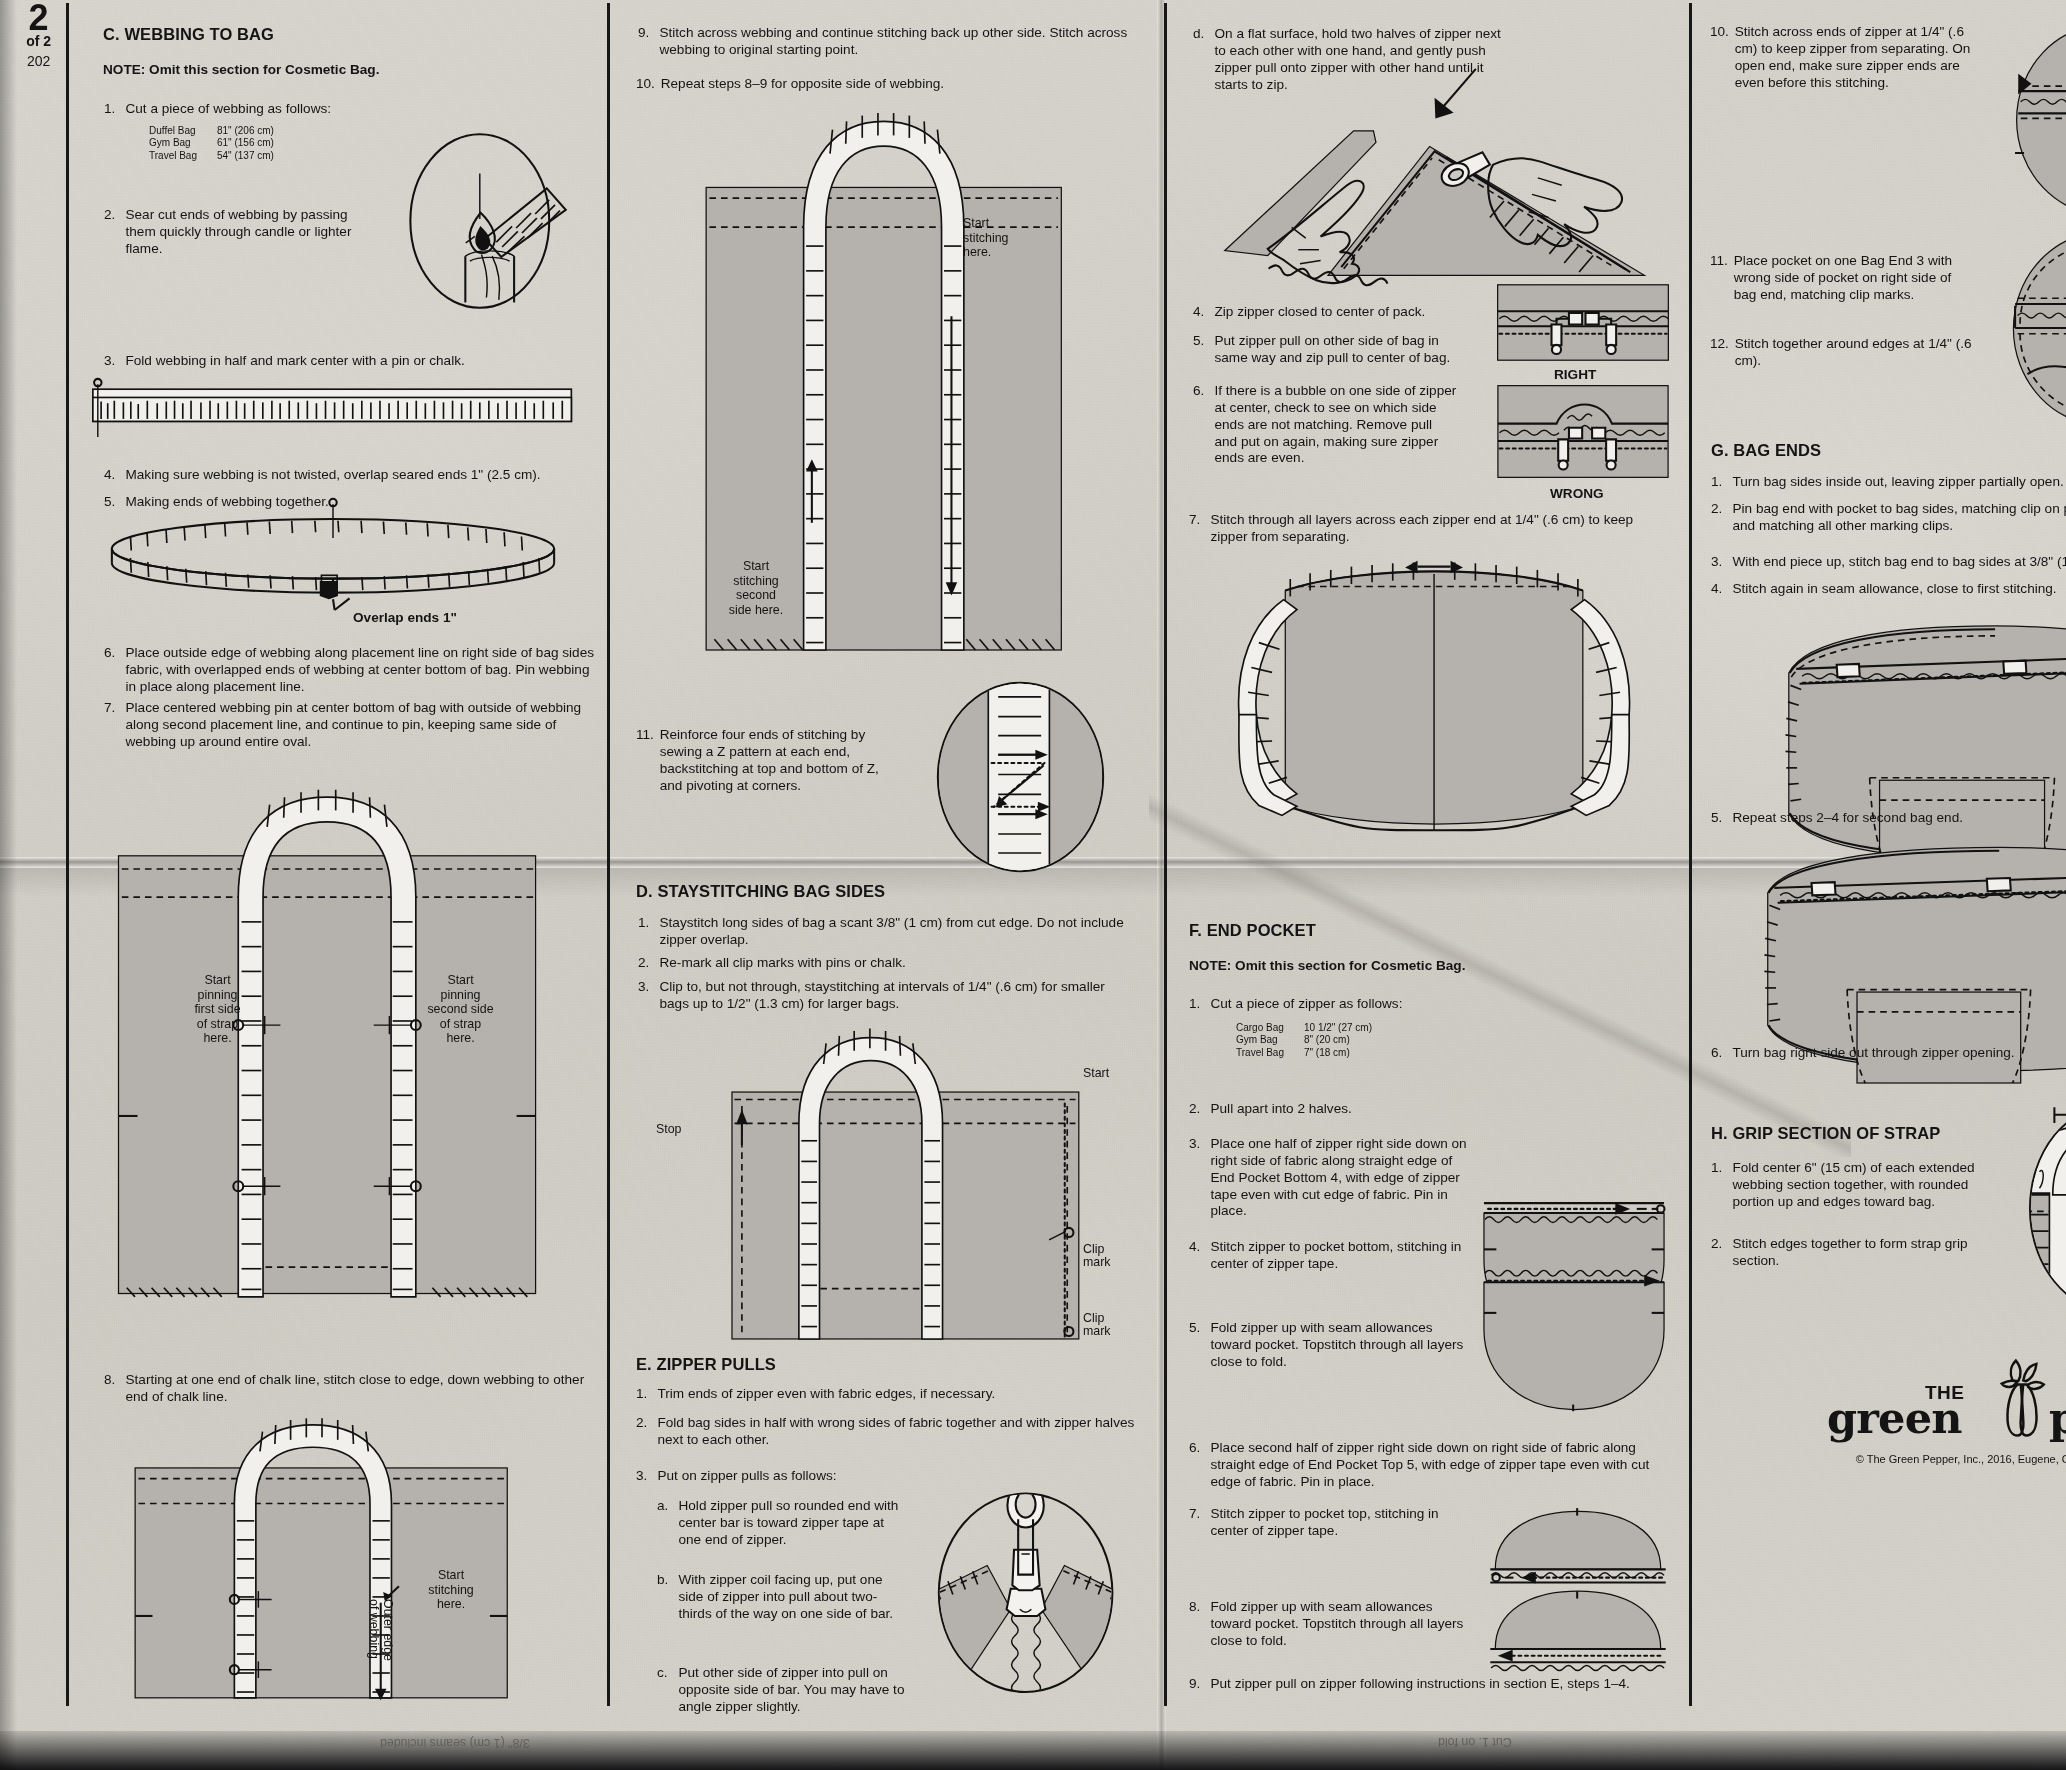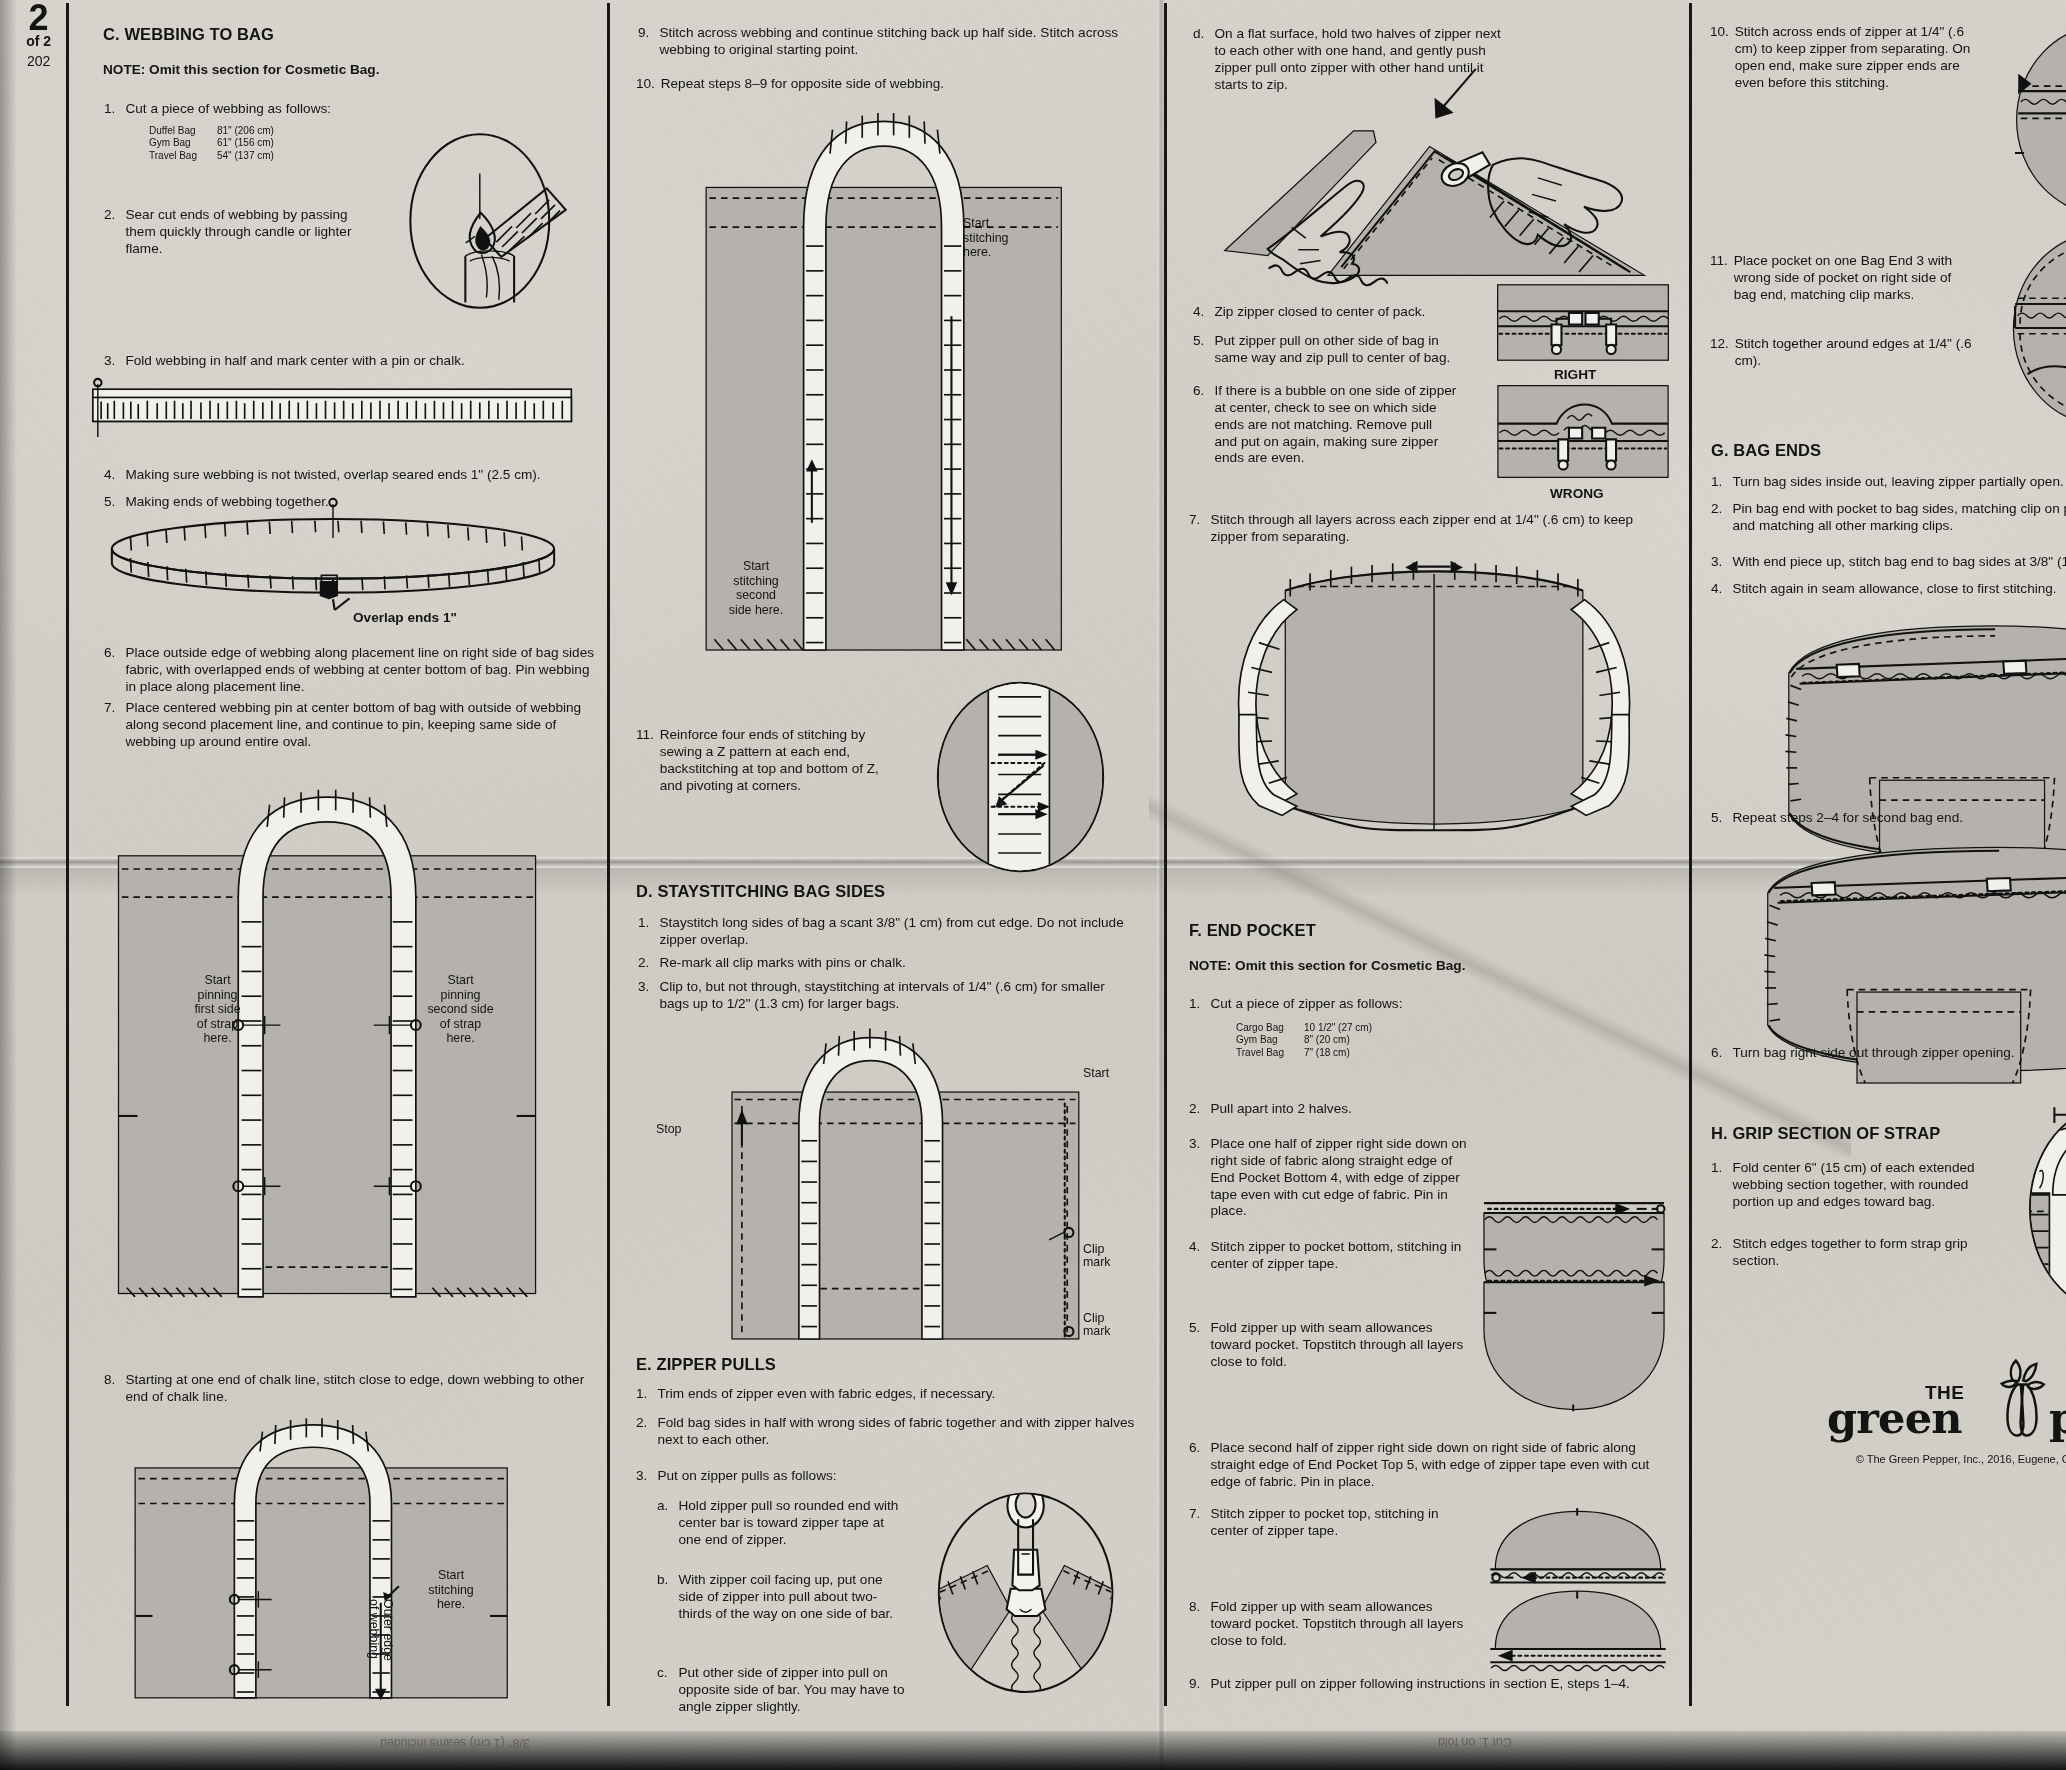--- a/index.html
+++ b/index.html
@@ -464,21 +464,21 @@
 stitching
 here.</span>
   </div>
   <div class="blk lbl" style="left:407px;top:1599px;white-space:pre-line;transform:rotate(90deg);transform-origin:left top;line-height:1.08;">
     <span>Outer edge
 of webbing</span>
   </div>
 
   <div class="blk hang" style="left:638px;top:25px;width:496px;">
     <div class="num step">9.</div>
-    <div class="txt step">Stitch across webbing and continue stitching back up half side. Stitch across webbing to original starting point.</div>
+    <div class="txt step">Stitch across webbing and continue stitching back up other side. Stitch across webbing to original starting point.</div>
   </div>
   <div class="blk hang" style="left:636px;top:76px;width:496px;">
     <div class="num step">10.</div>
     <div class="txt step">Repeat steps 8–9 for opposite side of webbing.</div>
   </div>
 
   <svg style="position:absolute;left:702px;top:97px;" width="413" height="579" viewBox="0 0 1000 1400">
     <rect class="fab" x="10" y="218" width="860" height="1120"></rect>
     <path class="dsh" d="M18 244 L862 244"></path>
     <path class="dsh" d="M18 314 L862 314"></path>

